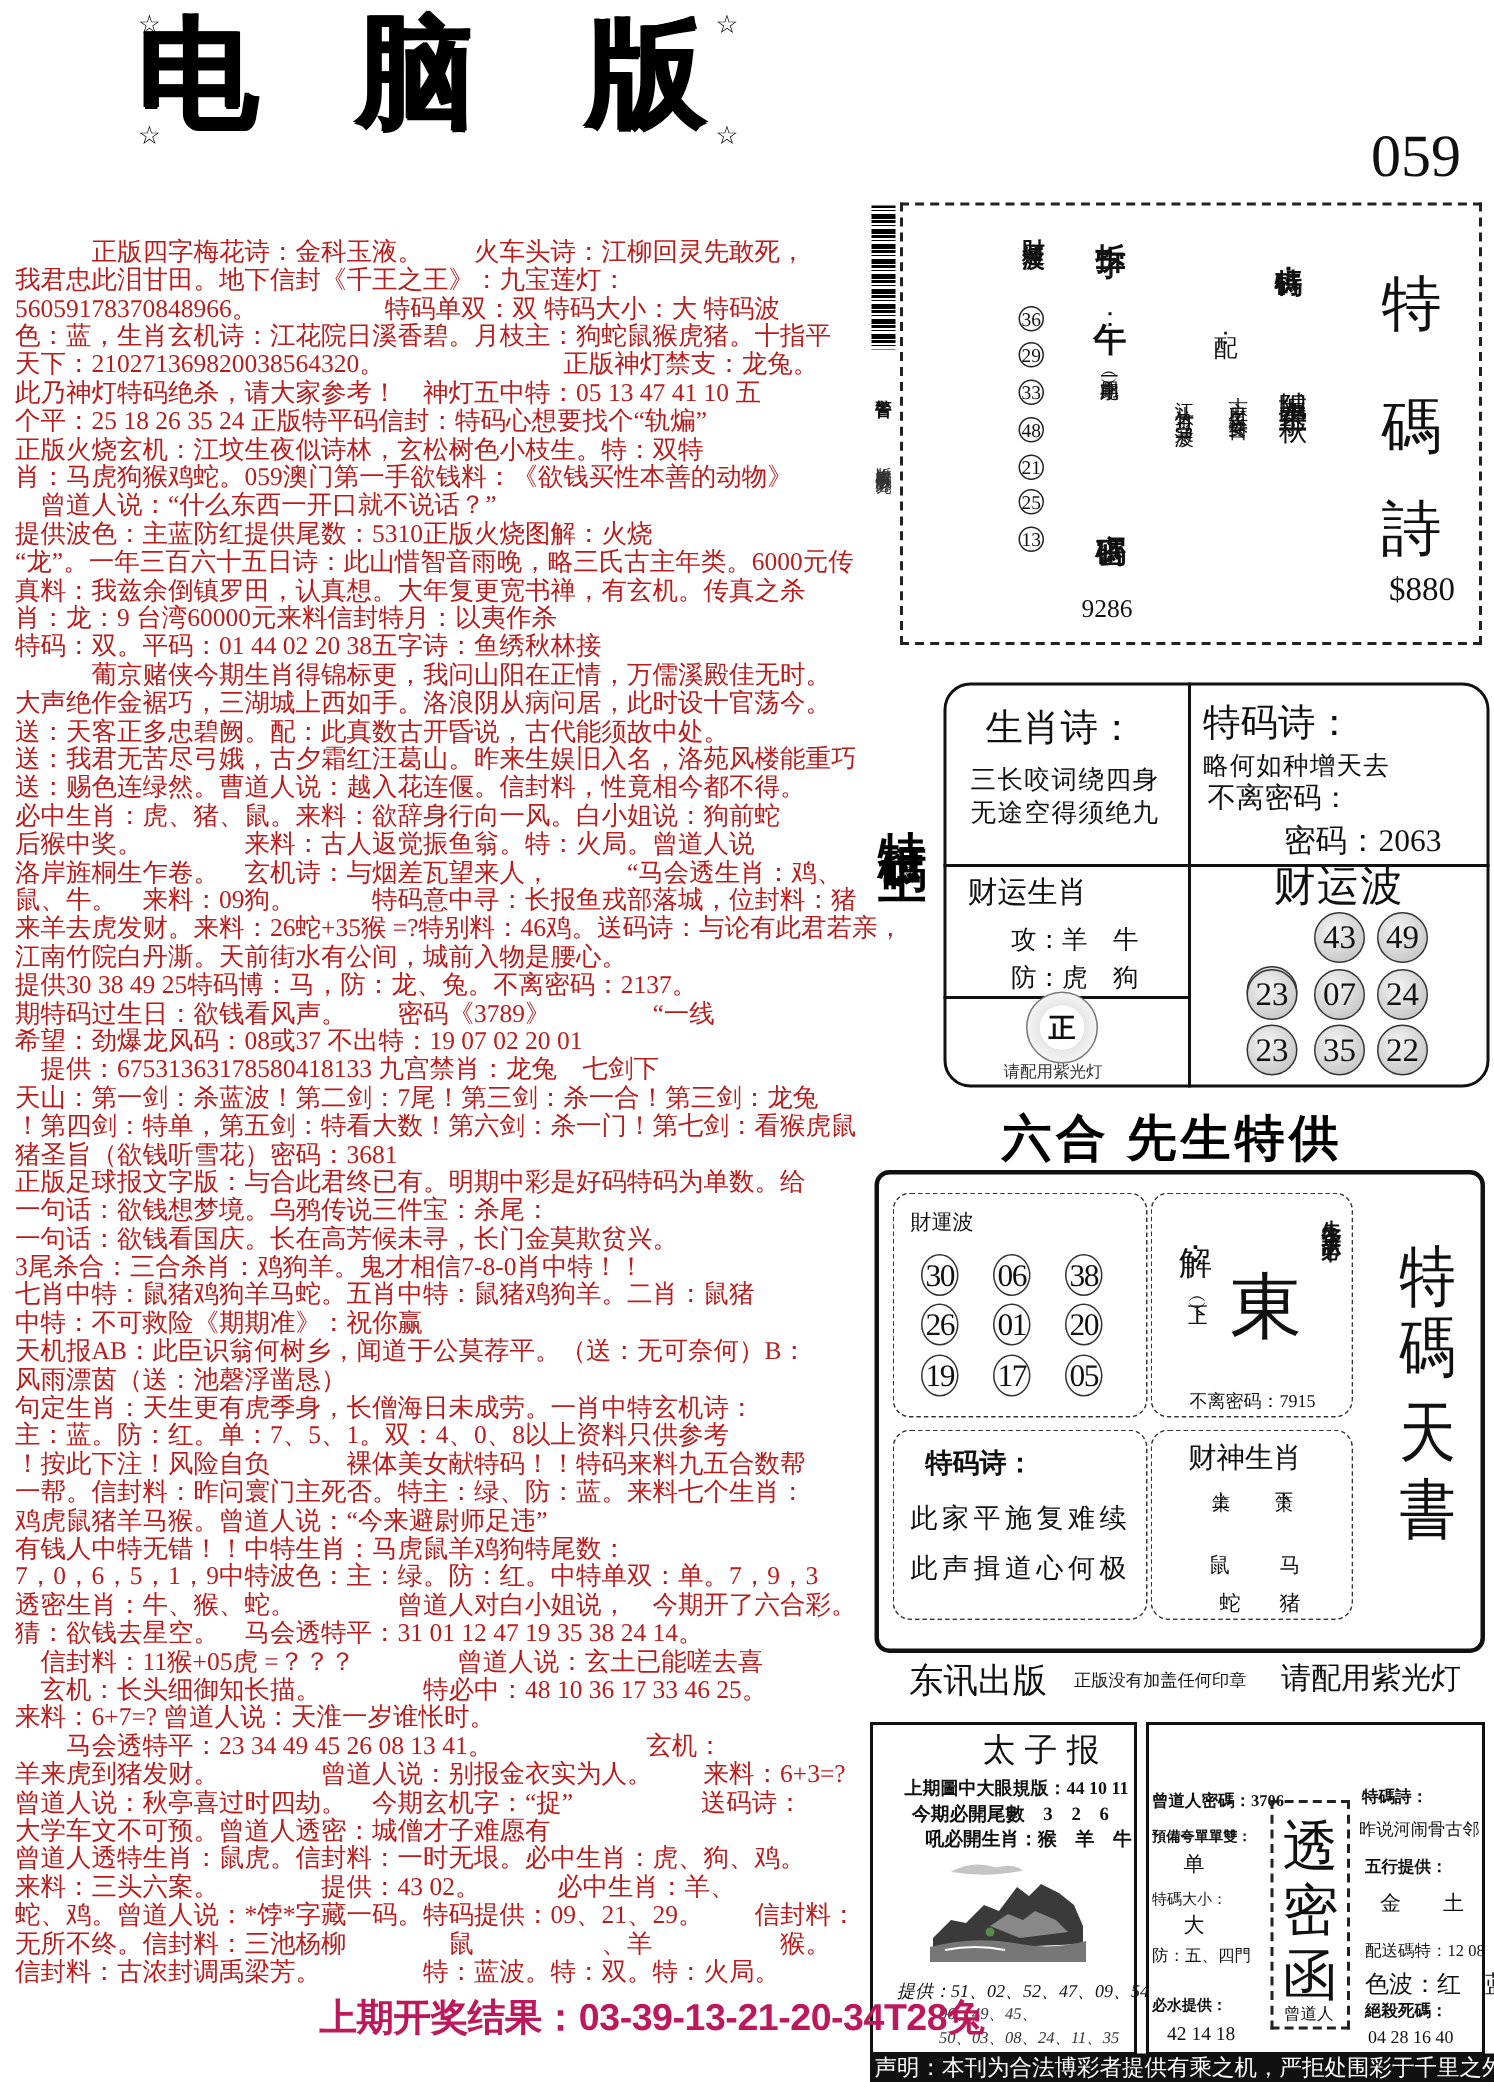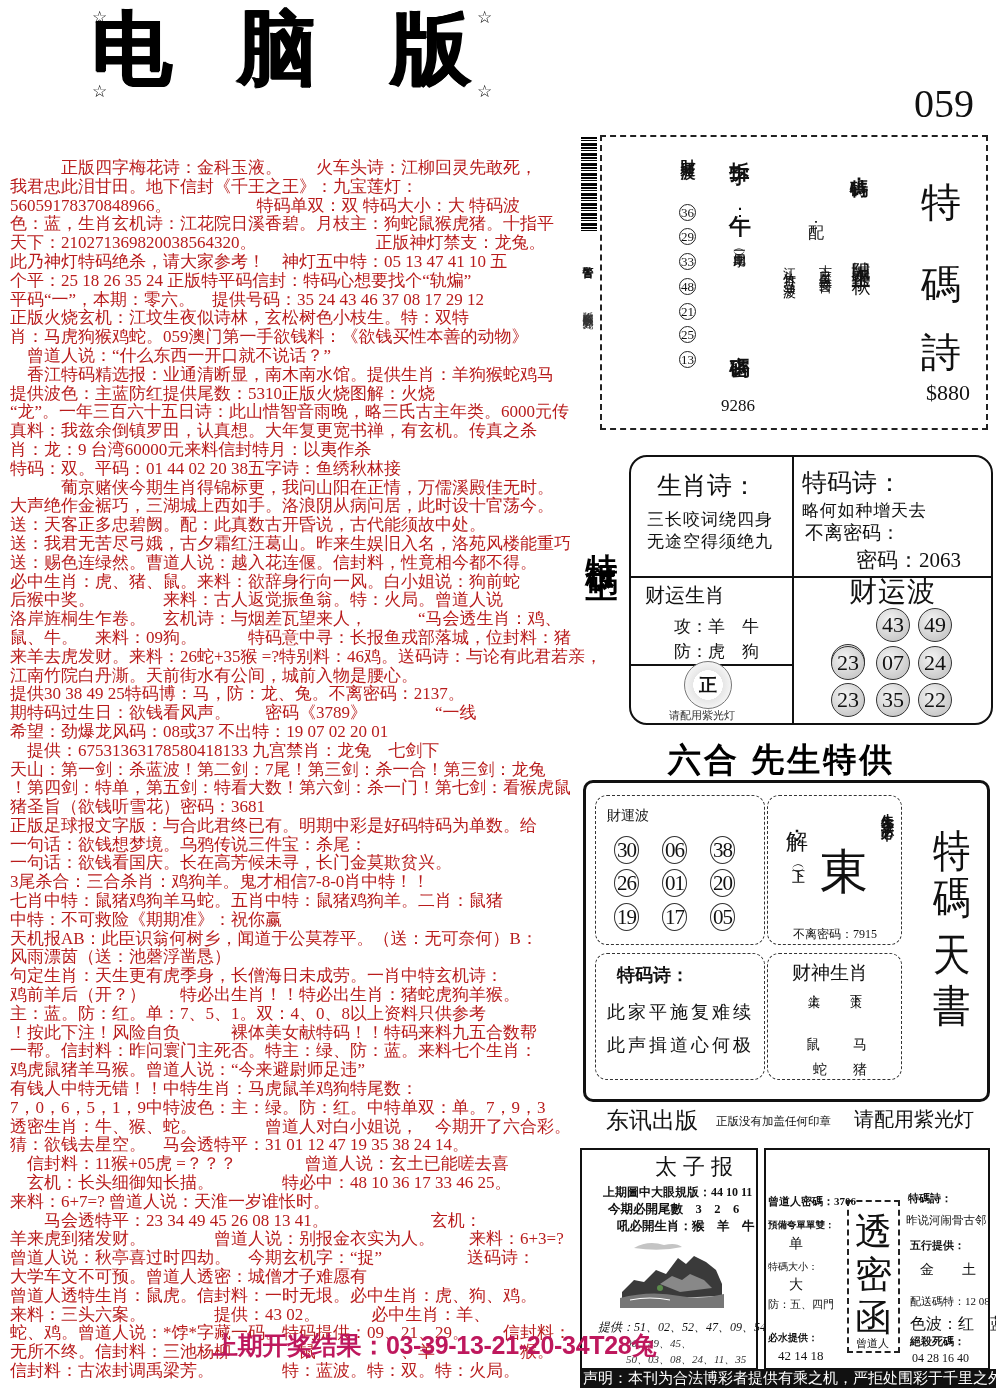--- a/index.html
+++ b/index.html
@@ -36,25 +36,23 @@
 </div>
 
 <div class="leftcol">
   <div class="ln">　　　正版四字梅花诗：金科玉液。　　火车头诗：江柳回灵先敢死，</div>
   <div class="ln">我君忠此泪甘田。地下信封《千王之王》：九宝莲灯：</div>
   <div class="ln">56059178370848966。　　　　　特码单双：双 特码大小：大 特码波</div>
   <div class="ln">色：蓝，生肖玄机诗：江花院日溪香碧。月枝主：狗蛇鼠猴虎猪。十指平</div>
   <div class="ln">天下：210271369820038564320。　　　　　　　正版神灯禁支：龙兔。</div>
   <div class="ln">此乃神灯特码绝杀，请大家参考！　神灯五中特：05 13 47 41 10 五</div>
   <div class="ln">个平：25 18 26 35 24 正版特平码信封：特码心想要找个“轨煸”</div>
-  <div class="ln">平码“一”，本期：零六。　提供号码：35 24 43 46 37 08 17 29 12</div>
   <div class="ln">正版火烧玄机：江坟生夜似诗林，玄松树色小枝生。特：双特</div>
   <div class="ln">肖：马虎狗猴鸡蛇。059澳门第一手欲钱料：《欲钱买性本善的动物》</div>
   <div class="ln">　曾道人说：“什么东西一开口就不说话？”</div>
-  <div class="ln">　香江特码精选报：业通清断显，南木南水馆。提供生肖：羊狗猴蛇鸡马</div>
   <div class="ln">提供波色：主蓝防红提供尾数：5310正版火烧图解：火烧</div>
   <div class="ln">“龙”。一年三百六十五日诗：此山惜智音雨晚，略三氏古主年类。6000元传</div>
   <div class="ln">真料：我兹余倒镇罗田，认真想。大年复更宽书禅，有玄机。传真之杀</div>
   <div class="ln">肖：龙：9 台湾60000元来料信封特月：以夷作杀</div>
   <div class="ln">特码：双。平码：01 44 02 20 38五字诗：鱼绣秋林接</div>
   <div class="ln">　　　葡京赌侠今期生肖得锦标更，我问山阳在正情，万儒溪殿佳无时。</div>
   <div class="ln">大声绝作金裾巧，三湖城上西如手。洛浪阴从病问居，此时设十官荡今。</div>
   <div class="ln">送：天客正多忠碧阙。配：此真数古开昏说，古代能须故中处。</div>
   <div class="ln">送：我君无苦尽弓娥，古夕霜红汪葛山。昨来生娱旧入名，洛苑风楼能重巧</div>
   <div class="ln">送：赐色连绿然。曹道人说：越入花连偃。信封料，性竟相今都不得。</div>
@@ -73,21 +71,20 @@
   <div class="ln">猪圣旨（欲钱听雪花）密码：3681</div>
   <div class="ln">正版足球报文字版：与合此君终已有。明期中彩是好码特码为单数。给</div>
   <div class="ln">一句话：欲钱想梦境。乌鸦传说三件宝：杀尾：</div>
   <div class="ln">一句话：欲钱看国庆。长在高芳候未寻，长门金莫欺贫兴。</div>
   <div class="ln">3尾杀合：三合杀肖：鸡狗羊。鬼才相信7-8-0肖中特！！</div>
   <div class="ln">七肖中特：鼠猪鸡狗羊马蛇。五肖中特：鼠猪鸡狗羊。二肖：鼠猪</div>
   <div class="ln">中特：不可救险《期期准》：祝你赢</div>
   <div class="ln">天机报AB：此臣识翁何树乡，闻道于公莫荐平。（送：无可奈何）B：</div>
   <div class="ln">风雨漂茵（送：池磬浮凿恳）</div>
   <div class="ln">句定生肖：天生更有虎季身，长僧海日未成劳。一肖中特玄机诗：</div>
-  <div class="ln">鸡前羊后（开？）　　特必出生肖！！特必出生肖：猪蛇虎狗羊猴。</div>
   <div class="ln">主：蓝。防：红。单：7、5、1。双：4、0、8以上资料只供参考</div>
   <div class="ln">！按此下注！风险自负　　　裸体美女献特码！！特码来料九五合数帮</div>
   <div class="ln">一帮。信封料：昨问寰门主死否。特主：绿、防：蓝。来料七个生肖：</div>
   <div class="ln">鸡虎鼠猪羊马猴。曾道人说：“今来避尉师足违”</div>
   <div class="ln">有钱人中特无错！！中特生肖：马虎鼠羊鸡狗特尾数：</div>
   <div class="ln">7，0，6，5，1，9中特波色：主：绿。防：红。中特单双：单。7，9，3</div>
   <div class="ln">透密生肖：牛、猴、蛇。　　　　曾道人对白小姐说，　今期开了六合彩。</div>
   <div class="ln">猜：欲钱去星空。　马会透特平：31 01 12 47 19 35 38 24 14。</div>
   <div class="ln">　信封料：11猴+05虎 =？？？　　　　曾道人说：玄土已能嗟去喜</div>
   <div class="ln">　玄机：长头细御知长描。　　　　特必中：48 10 36 17 33 46 25。</div>

